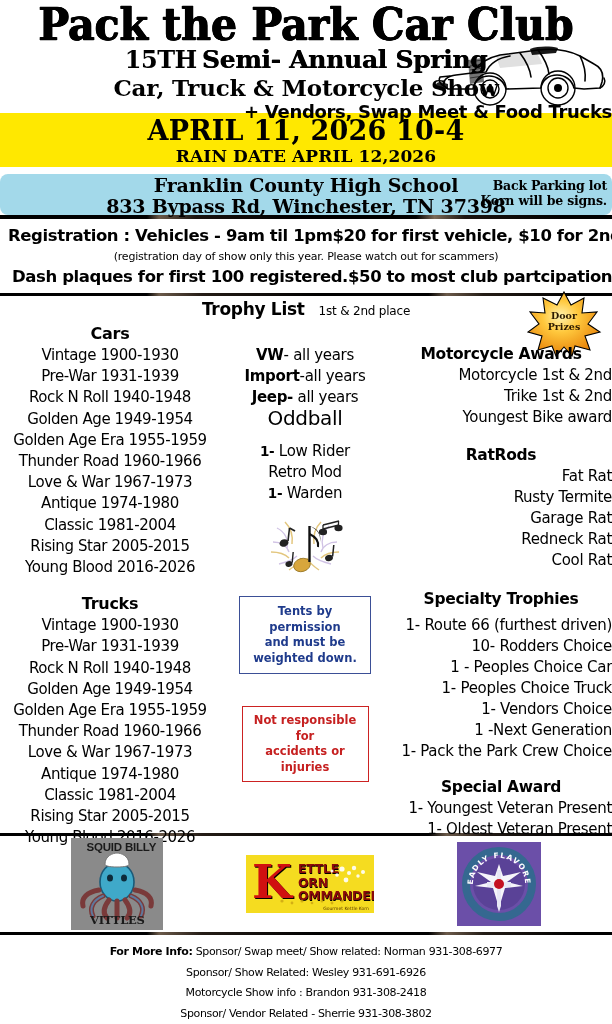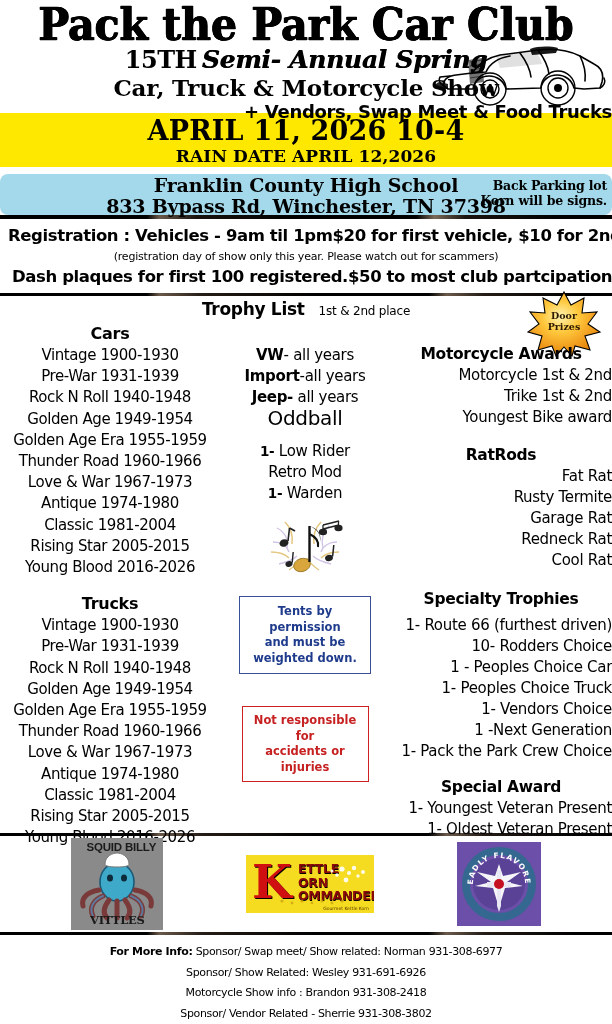--- a/index.html
+++ b/index.html
@@ -51,21 +51,20 @@
     white-space: nowrap;
   }
   .sub-line-1 .ord {
     font-size: 24px;
     font-weight: bold;
     letter-spacing: -0.5px;
   }
   .sub-line-1 .semi {
     font-size: 25px;
     font-weight: bold;
-    font-style: italic;
     letter-spacing: -0.3px;
     text-shadow: 0.5px 0 0 #000;
   }
 
   .sub-line-2 {
     text-align: center;
     font-family: "DejaVu Serif", serif;
     font-size: 23px;
     font-weight: bold;
     line-height: 26px;

